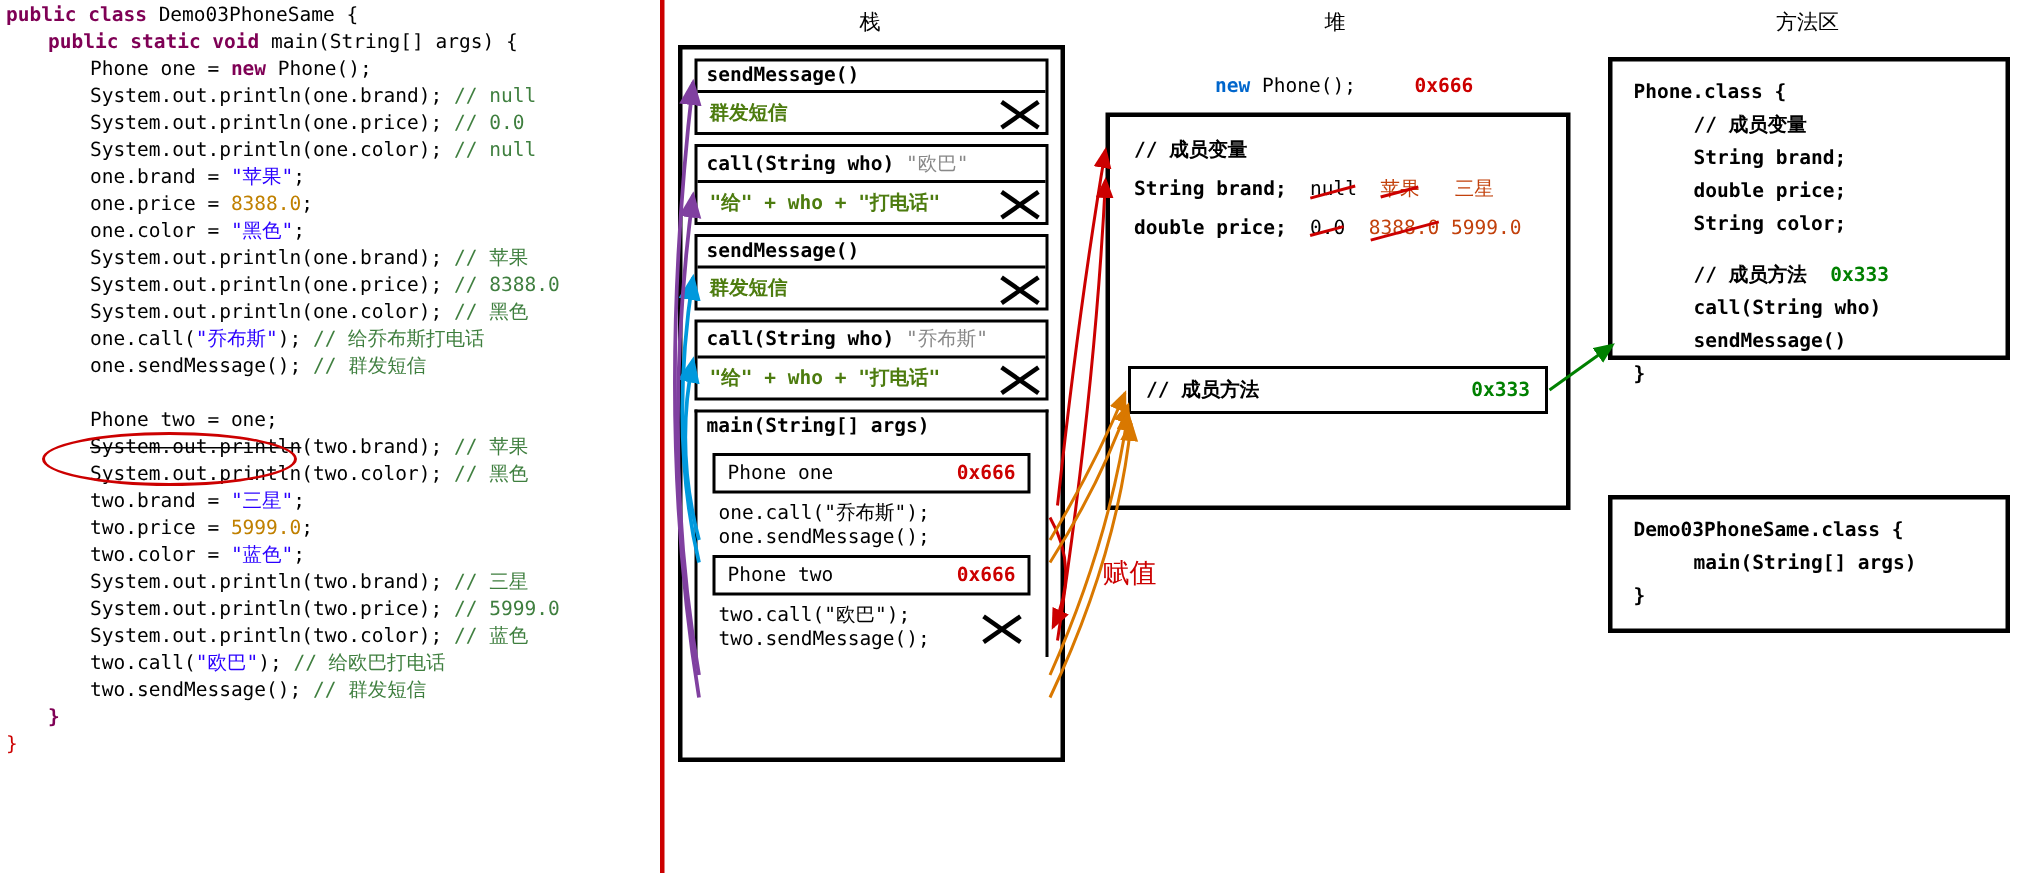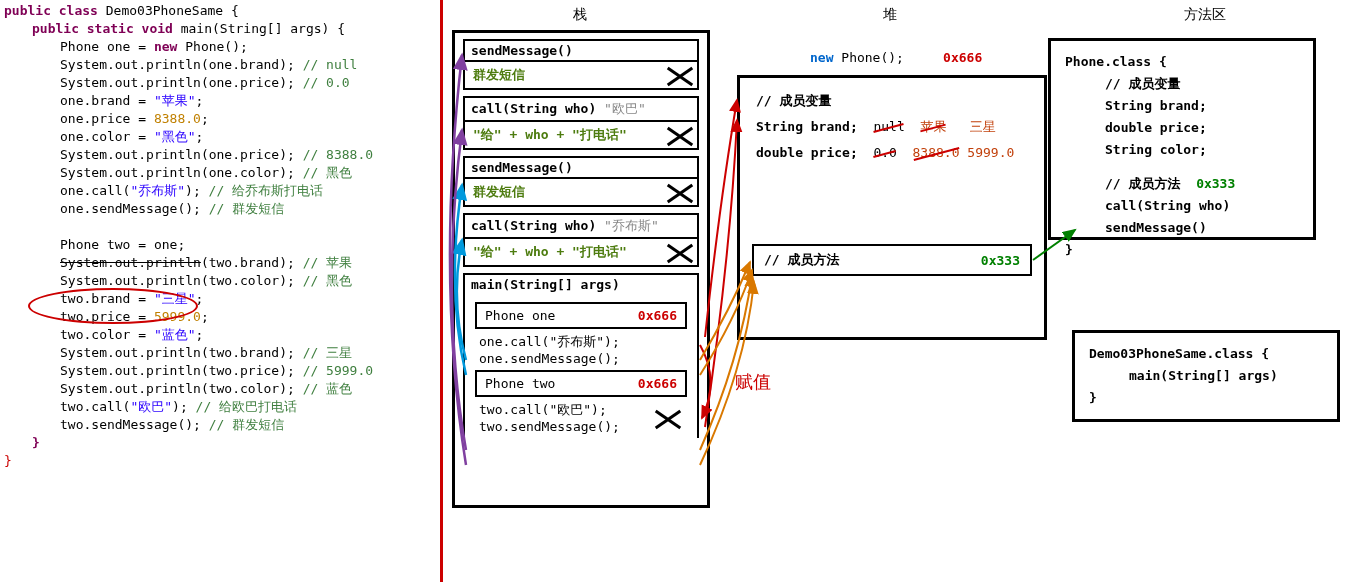--- a/index.html
+++ b/index.html
@@ -16,21 +16,21 @@
   .indent2{padding-left:56px}
   .red-divider{position:absolute;left:440px;top:0;width:3px;height:582px;background:#c00}
   .stack-area{position:absolute;left:450px;top:0;width:260px}
   .heap-area{position:absolute;left:730px;top:0;width:320px}
   .method-area{position:absolute;left:1070px;top:0;width:270px}
   .col-title{text-align:center;font-size:14px;padding:6px 0;font-weight:normal}
   .big-box{border:3px solid #000;background:#fff}
   .stack-box{position:absolute;left:452px;top:30px;width:258px;height:478px}
   .heap-box1{position:absolute;left:737px;top:75px;width:310px;height:265px}
   .member-method-box{position:absolute;left:752px;top:244px;width:280px;height:32px;border:2px solid #000;display:flex;align-items:center;padding:0 10px;justify-content:space-between}
-  .methodarea-box1{position:absolute;left:1048px;top:38px;width:268px;height:202px;padding:10px 14px;line-height:22px}
+  .methodarea-box1{position:absolute;left:1072px;top:38px;width:268px;height:202px;padding:10px 14px;line-height:22px}
   .methodarea-box2{position:absolute;left:1072px;top:330px;width:268px;height:92px;padding:10px 14px;line-height:22px}
   .stack-frame{border:2px solid #000;margin:6px 8px;position:relative}
   .frame-title{font-weight:bold;padding:2px 6px;color:#000}
   .frame-title .gray{color:#888;font-weight:normal}
   .frame-body{border-top:2px solid #000;padding:4px 8px;position:relative;min-height:24px}
   .green-txt{color:#4d7c0f;font-weight:bold}
   .cross{position:absolute;right:2px;top:0px;width:30px;height:100%;}
   .cross::before,.cross::after{content:'';position:absolute;left:0;top:50%;width:30px;height:3px;background:#000}
   .cross::before{transform:rotate(35deg)}
   .cross::after{transform:rotate(-35deg)}
@@ -49,23 +49,25 @@
 </style>
 </head>
 <body>
 
 <div class="code-area">
 <pre><span class="kw">public class</span> <span class="cls">Demo03PhoneSame</span> {</pre>
 <pre class="indent1"><span class="kw">public static void</span> main(String[] args) {</pre>
 <pre class="indent2">Phone one = <span class="new">new</span> Phone();</pre>
 <pre class="indent2">System.out.println(one.brand); <span class="cmt">// null</span></pre>
 <pre class="indent2">System.out.println(one.price); <span class="cmt">// 0.0</span></pre>
+<pre class="indent2">System.out.println(one.color); <span class="cmt">// null</span></pre>
 <pre class="indent2">one.brand = <span class="str">"苹果"</span>;</pre>
 <pre class="indent2">one.price = <span class="num">8388.0</span>;</pre>
 <pre class="indent2">one.color = <span class="str">"黑色"</span>;</pre>
+<pre class="indent2">System.out.println(one.brand); <span class="cmt">// 苹果</span></pre>
 <pre class="indent2">System.out.println(one.price); <span class="cmt">// 8388.0</span></pre>
 <pre class="indent2">System.out.println(one.color); <span class="cmt">// 黑色</span></pre>
 <pre class="indent2">one.call(<span class="str">"乔布斯"</span>); <span class="cmt">// 给乔布斯打电话</span></pre>
 <pre class="indent2">one.sendMessage(); <span class="cmt">// 群发短信</span></pre>
 <pre class="indent2"> </pre>
 <pre class="indent2">Phone two = one;</pre>
 <pre class="indent2"><span style="text-decoration:line-through">System.out.println</span>(two.brand); <span class="cmt">// 苹果</span></pre>
 <pre class="indent2">System.out.println(two.color); <span class="cmt">// 黑色</span></pre>
 <pre class="indent2">two.brand = <span class="str">"三星"</span>;</pre>
 <pre class="indent2">two.price = <span class="num">5999.0</span>;</pre>

